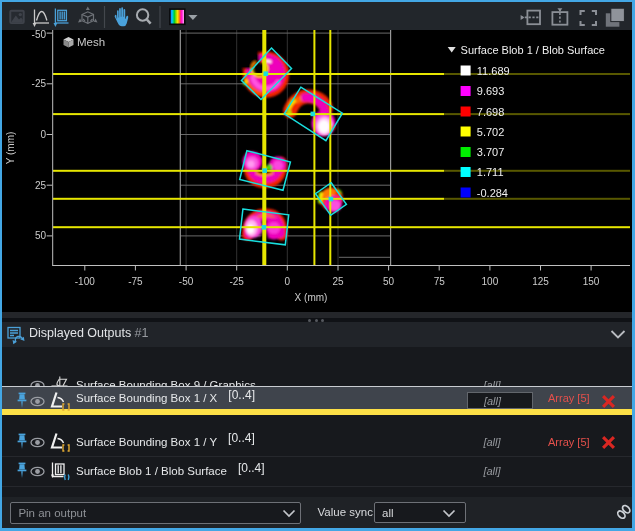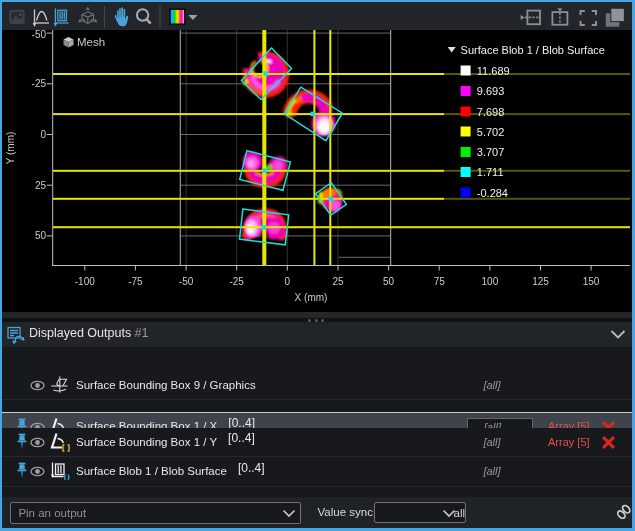--- a/index.html
+++ b/index.html
@@ -343,21 +343,21 @@
           <path d="M 9.8 0.5 L 9.8 16.5"></path>
           <path d="M 1.5 10 L 17.5 10"></path>
           <path d="M 9.3 3 Q 4.5 9.8 9.3 9.8"></path>
           <path d="M 9.8 3.2 L 16.5 3.2 L 13 9.8"></path>
           <path d="M 3.5 14 Q 9.8 16.2 16 13.2"></path>
         </g>
       </svg>
       <div class="rowtext">Surface Bounding Box 9 / Graphics</div>
       <div class="allidx">[all]</div>
     </div>
-    <div class="abs" id="row2" style="top:90px;height:29px;width:630px;background:#3f444c;border-top:1px solid #c9ccd1;border-bottom:2px solid #fde047;box-sizing:border-box;">
+    <div class="abs" id="row2" style="top:64px;height:29px;width:630px;background:#3f444c;border-top:1px solid #c9ccd1;border-bottom:6px solid #fde047;box-sizing:border-box;">
       <svg class="abs" style="left:14px;top:5px;" width="12" height="18" viewBox="0 0 12 18">
         <g fill="#4aa3dc">
           <rect x="2.6" y="0.6" width="6.8" height="1.6"></rect>
           <path d="M 3.6 2.2 L 8.4 2.2 L 8.9 7.6 L 3.1 7.6 Z"></path>
           <rect x="1.6" y="7.6" width="8.8" height="1.7"></rect>
           <path d="M 5.2 9.3 L 6.8 9.3 L 6 16 Z"></path>
         </g>
       </svg>
       <svg class="abs" style="left:28px;top:9px;" width="15" height="11" viewBox="0 0 15 11">
         <ellipse cx="7.5" cy="5.5" rx="6.5" ry="4.2" stroke="#9a9da3" stroke-width="1.3" fill="none"></ellipse>
@@ -436,21 +436,21 @@
       <div class="allidx">[all]</div>
     </div>
     <div class="abs" id="botbar">
       <div class="abs" style="left:8.4px;top:5.2px;width:291px;height:21.5px;background:#17191d;border:1px solid #6e7177;border-radius:2px;box-sizing:border-box;display:flex;align-items:center;">
         <span style="margin-left:7px;font-size:11.5px;color:#8e9196;">Pin an output</span>
       </div>
       <svg class="abs" style="left:280px;top:12px;" width="14" height="9" viewBox="0 0 14 9">
         <path d="M 1.5 1.5 L 7 7 L 12.5 1.5" stroke="#c3c6cb" stroke-width="1.7" fill="none"></path>
       </svg>
       <span class="abs" style="left:315.5px;top:9px;font-size:11.5px;color:#d8dadd;">Value sync</span>
-      <div class="abs" style="left:372px;top:5.2px;width:92px;height:21px;background:#17191d;border:1px solid #6e7177;border-radius:2px;box-sizing:border-box;display:flex;align-items:center;justify-content:flex-end;">
+      <div class="abs" style="left:372px;top:5.2px;width:92px;height:21px;background:#17191d;border:1px solid #6e7177;border-radius:2px;box-sizing:border-box;display:flex;align-items:center;">
         <span style="margin-left:7px;font-size:11.5px;color:#d8dadd;">all</span>
       </div>
       <svg class="abs" style="left:440px;top:12px;" width="14" height="9" viewBox="0 0 14 9">
         <path d="M 1.5 1.5 L 7 7 L 12.5 1.5" stroke="#c3c6cb" stroke-width="1.7" fill="none"></path>
       </svg>
       <svg class="abs" style="left:614px;top:6px;" width="16" height="18" viewBox="0 0 16 18">
         <g stroke="#ccd1d6" stroke-width="1.7" fill="none">
           <ellipse cx="5.4" cy="11.6" rx="2.8" ry="4.3" transform="rotate(-45 5.4 11.6)"></ellipse>
           <ellipse cx="10.2" cy="6.2" rx="2.8" ry="4.3" transform="rotate(-45 10.2 6.2)"></ellipse>
         </g>

